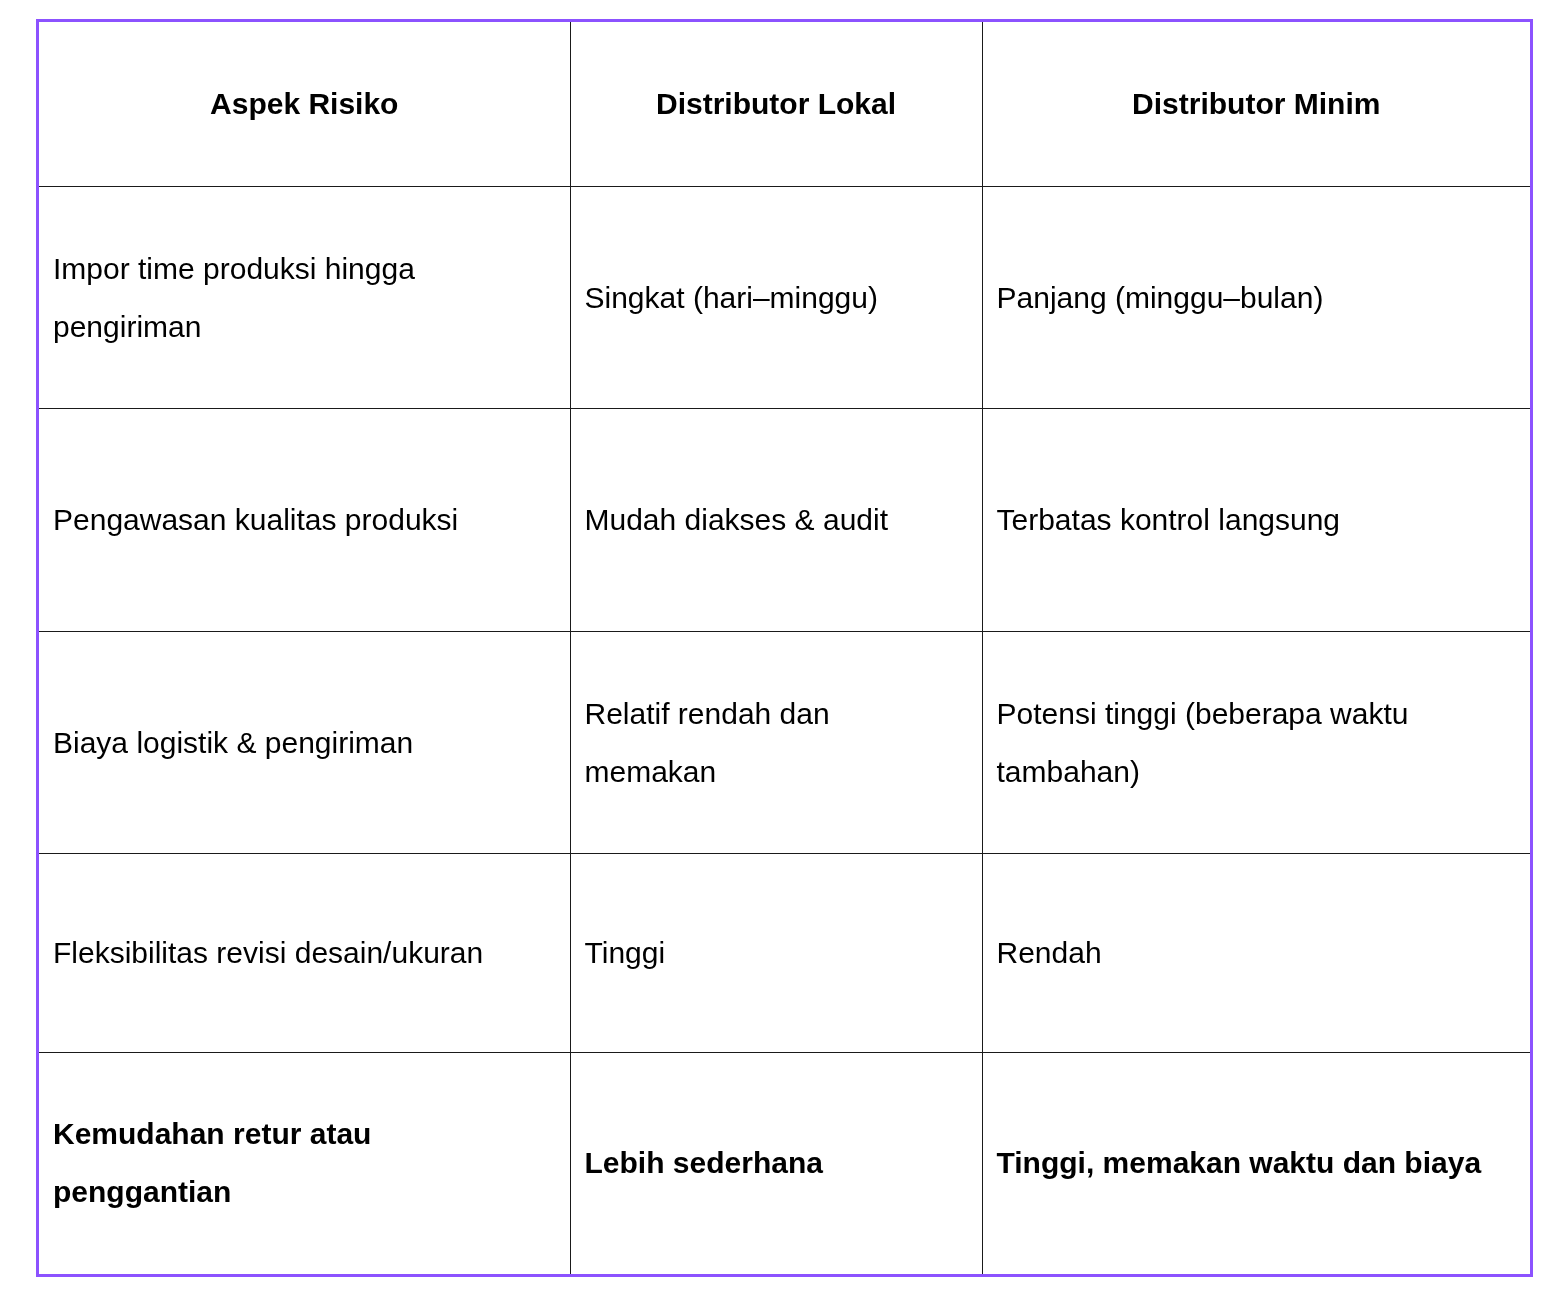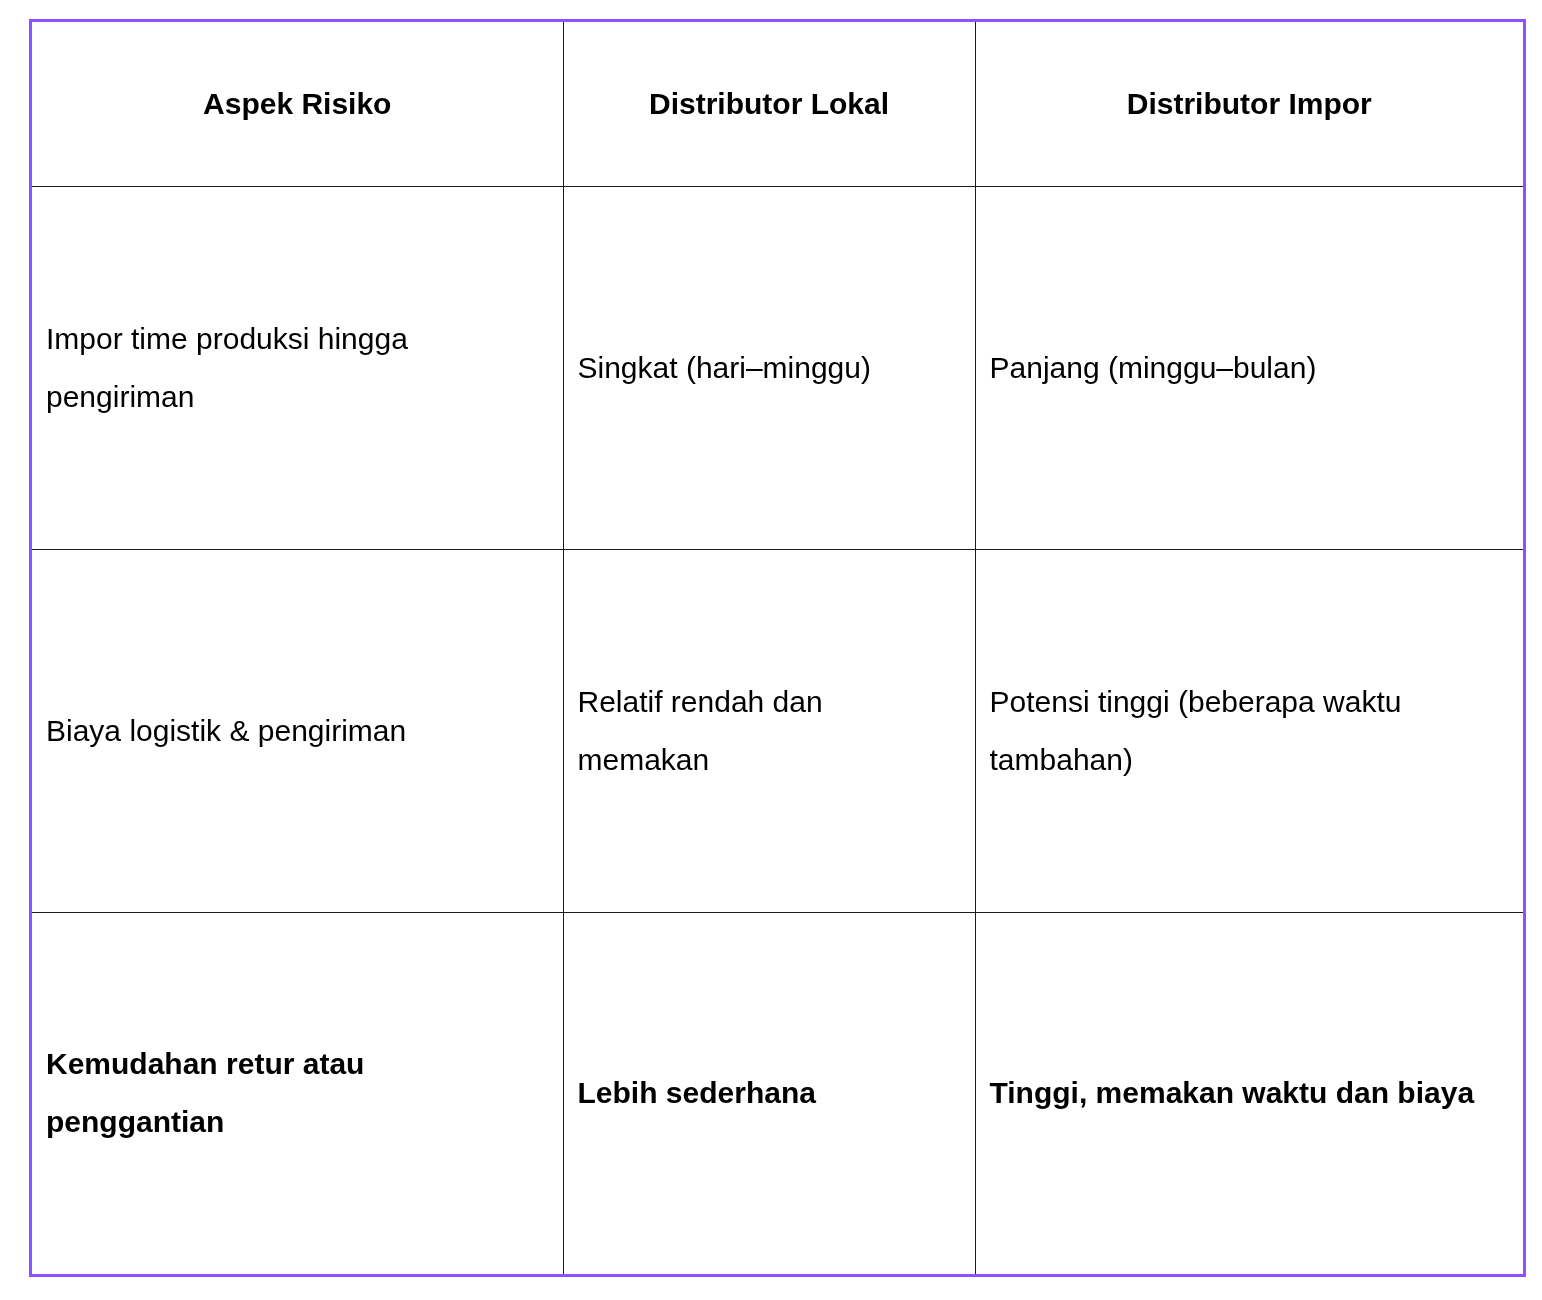--- a/index.html
+++ b/index.html
@@ -10,21 +10,21 @@
     body {
       width: 1542px;
       height: 1300px;
       position: relative;
       overflow: hidden;
       font-family: "Liberation Sans", "DejaVu Sans", sans-serif;
       color: #000000;
     }
     .frame {
       position: absolute;
-      left: 29px;
+      left: 36px;
       top: 19px;
       width: 1497px;
       height: 1258px;
       box-sizing: border-box;
       border: 3px solid #8c52ff;
     }
     table.risk-table {
       border-collapse: collapse;
       width: 100%;
       height: 100%;
@@ -66,33 +66,43 @@
   <table class="risk-table">
     <colgroup>
       <col class="c1">
         <col class="c2">
         <col class="c3">
     </colgroup>
     <thead>
       <tr>
         <th>Aspek Risiko</th>
         <th>Distributor Lokal</th>
-        <th>Distributor Impor</th>
+        <th>Distributor Minim</th>
       </tr>
     </thead>
     <tbody>
       <tr class="row-tall">
         <td>Impor time produksi hingga pengiriman</td>
         <td>Singkat (hari–minggu)</td>
         <td>Panjang (minggu–bulan)</td>
       </tr>
       <tr class="row-tall">
+        <td>Pengawasan kualitas produksi</td>
+        <td>Mudah diakses &amp; audit</td>
+        <td>Terbatas kontrol langsung</td>
+      </tr>
+      <tr class="row-tall">
         <td>Biaya logistik &amp; pengiriman</td>
         <td>Relatif rendah dan memakan</td>
         <td>Potensi tinggi (beberapa waktu tambahan)</td>
+      </tr>
+      <tr class="row-short">
+        <td>Fleksibilitas revisi desain/ukuran</td>
+        <td>Tinggi</td>
+        <td>Rendah</td>
       </tr>
       <tr class="row-tall">
         <td>Kemudahan retur atau penggantian</td>
         <td>Lebih sederhana</td>
         <td>Tinggi, memakan waktu dan biaya</td>
       </tr>
     </tbody>
   </table>
 </div>
 

